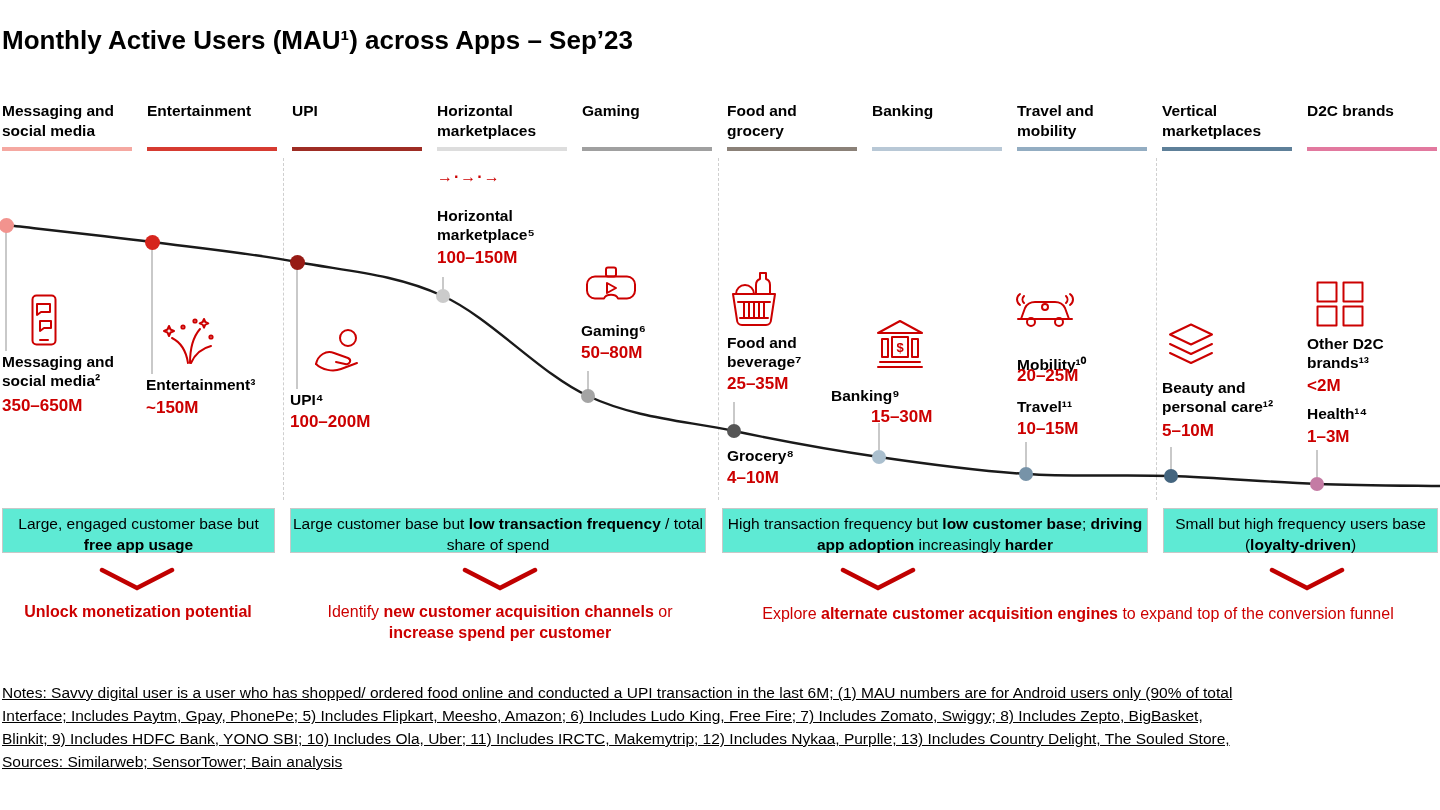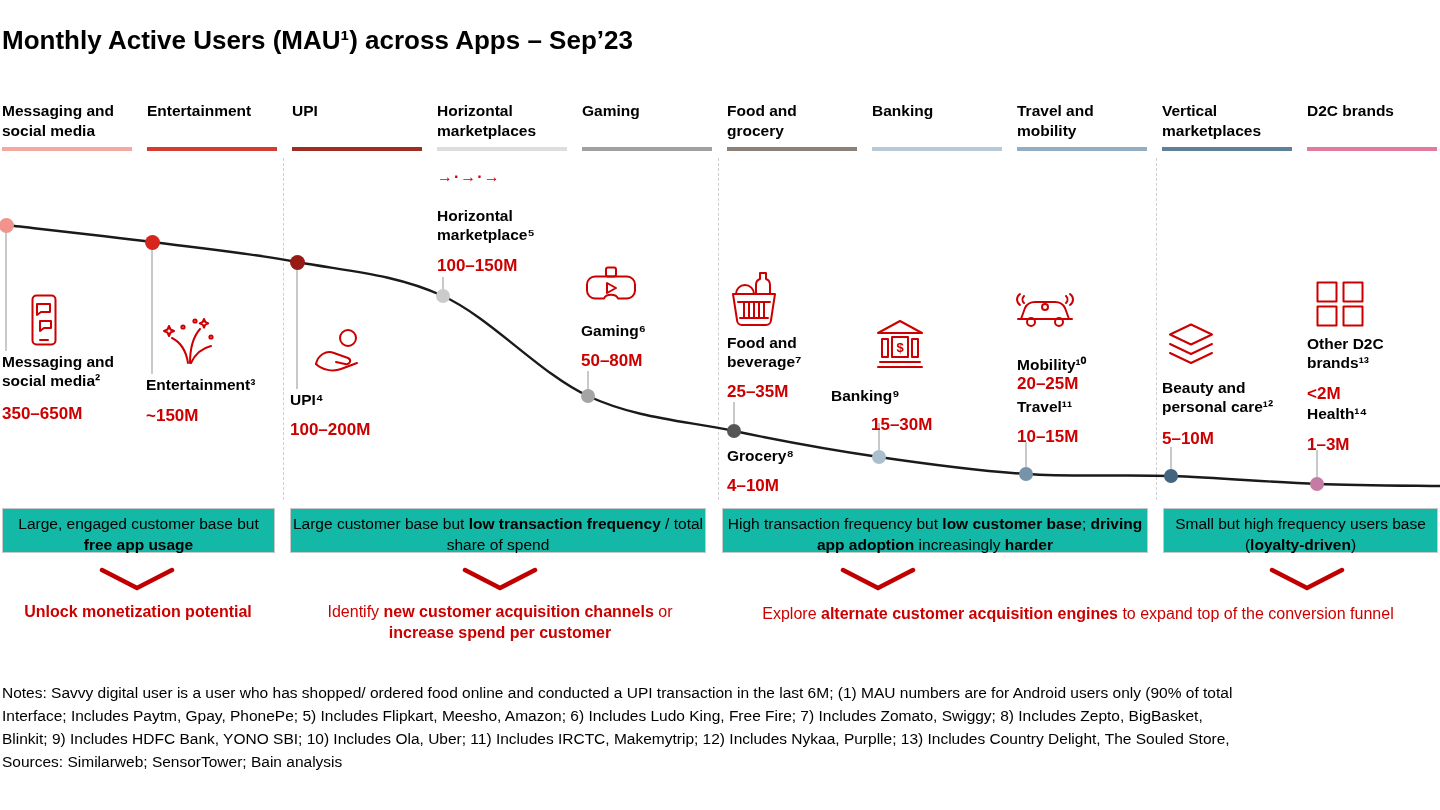--- a/index.html
+++ b/index.html
@@ -7,36 +7,36 @@
        font-family:"Liberation Sans", sans-serif;color:#000;}
   #title{position:absolute;left:2px;top:8px;font-size:26px;font-weight:bold;letter-spacing:0;}
   .col-head{position:absolute;top:101px;width:136px;}
   .col-label{font-size:15.5px;font-weight:bold;line-height:20px;white-space:pre-line;}
   .col-underline{position:absolute;top:46px;left:0;width:130px;height:3.5px;}
   .vsep{position:absolute;top:158px;height:342px;width:0;border-left:1px dashed #cfcfcf;}
   #curve-svg{position:absolute;left:0;top:0;}
   .stem{position:absolute;width:2px;background:#c9c9c9;}
   .dot{position:absolute;border-radius:50%;}
   .pn{position:absolute;font-size:15.5px;font-weight:bold;line-height:19px;white-space:pre-line;color:#000;}
-  .pv{position:absolute;font-size:17px;font-weight:bold;color:#cc0000;white-space:nowrap;margin-top:8px;}
+  .pv{position:absolute;font-size:17px;font-weight:bold;color:#cc0000;white-space:nowrap;}
   .icon{position:absolute;}
   .icon path,.icon rect,.icon line,.icon circle,.icon ellipse{fill:none;stroke:#cc0000;stroke-width:2;stroke-linecap:round;stroke-linejoin:round;}
   .icon text{stroke:none;fill:#cc0000;font-family:"Liberation Sans",sans-serif;font-weight:bold;}
   #growth-arrows{position:absolute;left:437px;top:168px;color:#cc0000;font-size:16px;font-weight:bold;letter-spacing:1px;}
-  .ibox{position:absolute;top:508px;height:39px;border:1px solid #c8c8c8;background:#14b8a6;
+  .ibox{position:absolute;top:508px;height:39px;border:1px solid #c8c8c8;background:#5eead4;
         font-size:15.5px;line-height:21px;text-align:center;padding-top:4px;
         display:block;color:#000;}
   .ibox .b,.tk .b{font-weight:bold;margin-top:20px;}
   .chev{position:absolute;top:567px;}
   .tk{position:absolute;color:#cc0000;font-size:16px;line-height:21px;text-align:center;}
   #tk1{left:0;top:601px;width:276px;font-weight:bold;}
   #tk2{left:300px;top:601px;width:400px;}
   #tk3{left:719px;top:603px;width:718px;}
   #notes{position:absolute;left:2px;top:681px;font-size:15.5px;line-height:23px;}
-  #notes div{white-space:nowrap;}
+  #notes div{white-space:nowrap;text-decoration:underline;}
 </style>
 </head>
 <body>
 
 <h1 id="title">Monthly Active Users (MAU¹) across Apps – Sep’23</h1>
 
 <div class="col-head" style="left:2px">
     <div class="col-label">Messaging and
 social media</div>
     <div class="col-underline" style="background: rgb(245, 168, 161);"></div>

